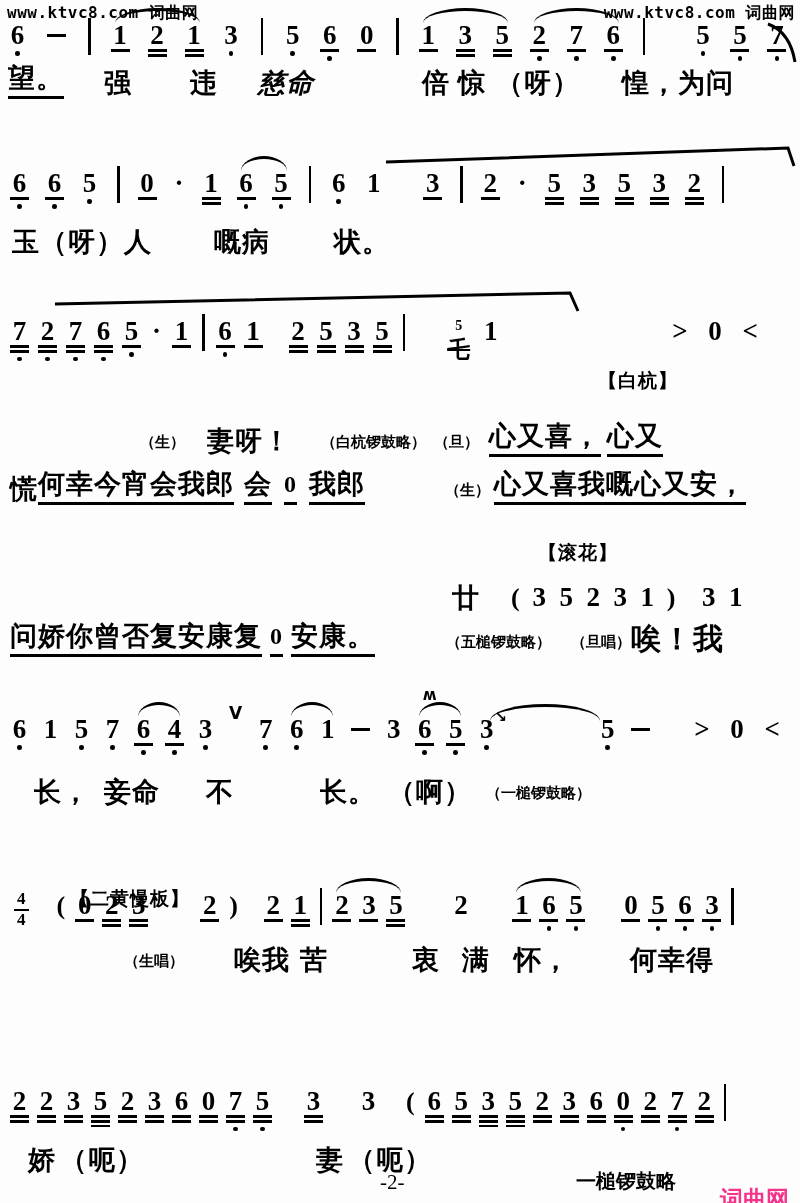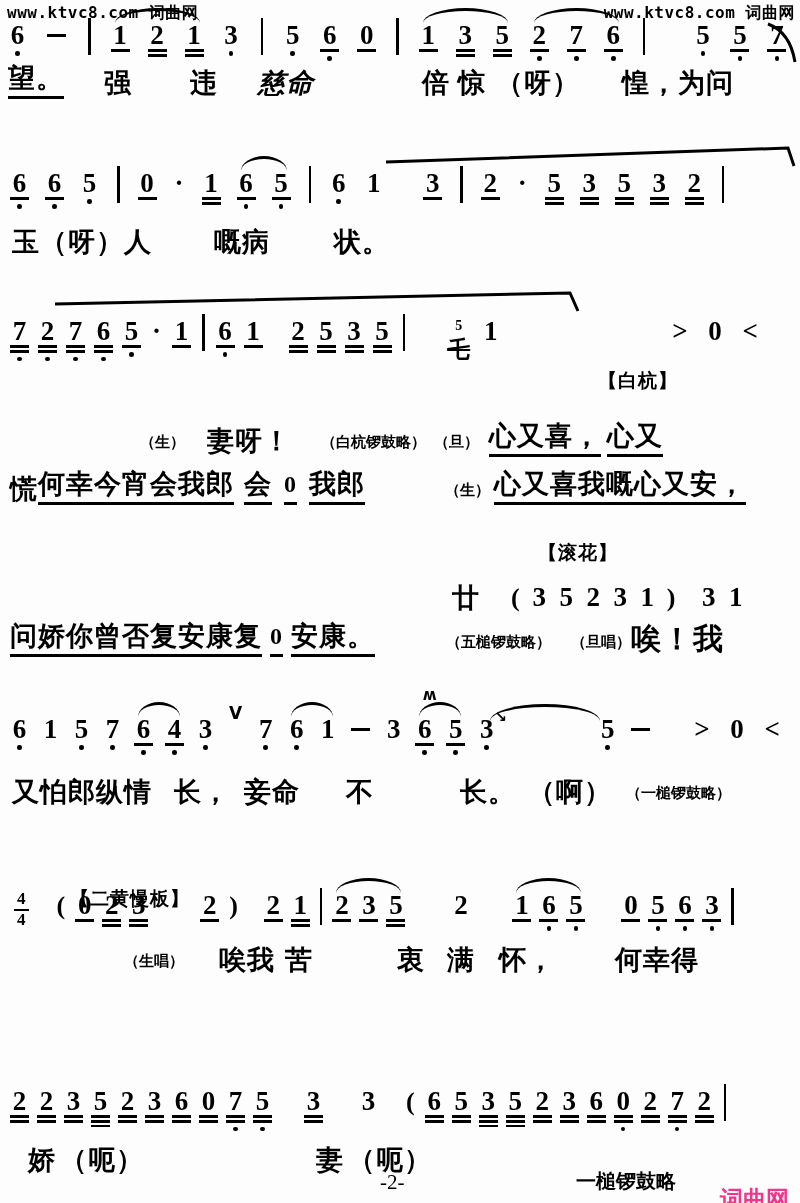--- a/index.html
+++ b/index.html
@@ -478,21 +478,20 @@
         </span>
         <span class="nt">
           <span class="d">5</span>
           <i class="ldot" style="bottom: -7px;"></i>
         </span>
         <span class="dash"></span>
         <span class="sp" style="width: 12px;"></span>
         <span class="dyn">&gt; 0 &lt;</span>
       </div>
       <div class="row lrow" style="left: 12px; top: 776px;">
-        <span class="seg">又怕郎纵情</span>
         <span class="seg" style="margin-left: 22px;">长，</span>
         <span class="seg" style="margin-left: 14px;">妾命</span>
         <span class="seg" style="margin-left: 46px;">不</span>
         <span class="seg" style="margin-left: 86px;">长。</span>
         <span class="seg" style="margin-left: 12px;">（啊）</span>
         <span class="seg small" style="margin-left: 14px;">（一槌锣鼓略）</span>
       </div>
       <div class="lab" style="left: 70px; top: 886px; text-align: right;">【二黄慢板】</div>
       <div class="row nrow" style="left: 14px; top: 892px; gap: 12px;">
         <span class="ts">
@@ -585,21 +584,21 @@
         </span>
         <span class="nt">
           <span class="d">3</span>
           <i class="ul" style="bottom: -3px;"></i>
           <i class="ldot" style="bottom: -11.6px;"></i>
         </span>
         <span class="bar"></span>
       </div>
       <div class="row lrow" style="left: 14px; top: 944px;">
         <span class="seg small" style="margin-left: 110px;">（生唱）</span>
-        <span class="seg" style="margin-left: 35px;">唉我</span>
+        <span class="seg" style="margin-left: 50px;">唉我</span>
         <span class="seg" style="margin-left: 10px;">苦</span>
         <span class="seg" style="margin-left: 84px;">衷</span>
         <span class="seg" style="margin-left: 22px;">满</span>
         <span class="seg" style="margin-left: 24px;">怀，</span>
         <span class="seg" style="margin-left: 60px;">何幸得</span>
       </div>
       <div class="row nrow" style="left: 12px; top: 1088px; gap: 12px;">
         <span class="nt">
           <span class="d">2</span>
           <i class="ul" style="bottom: -3px;"></i>

